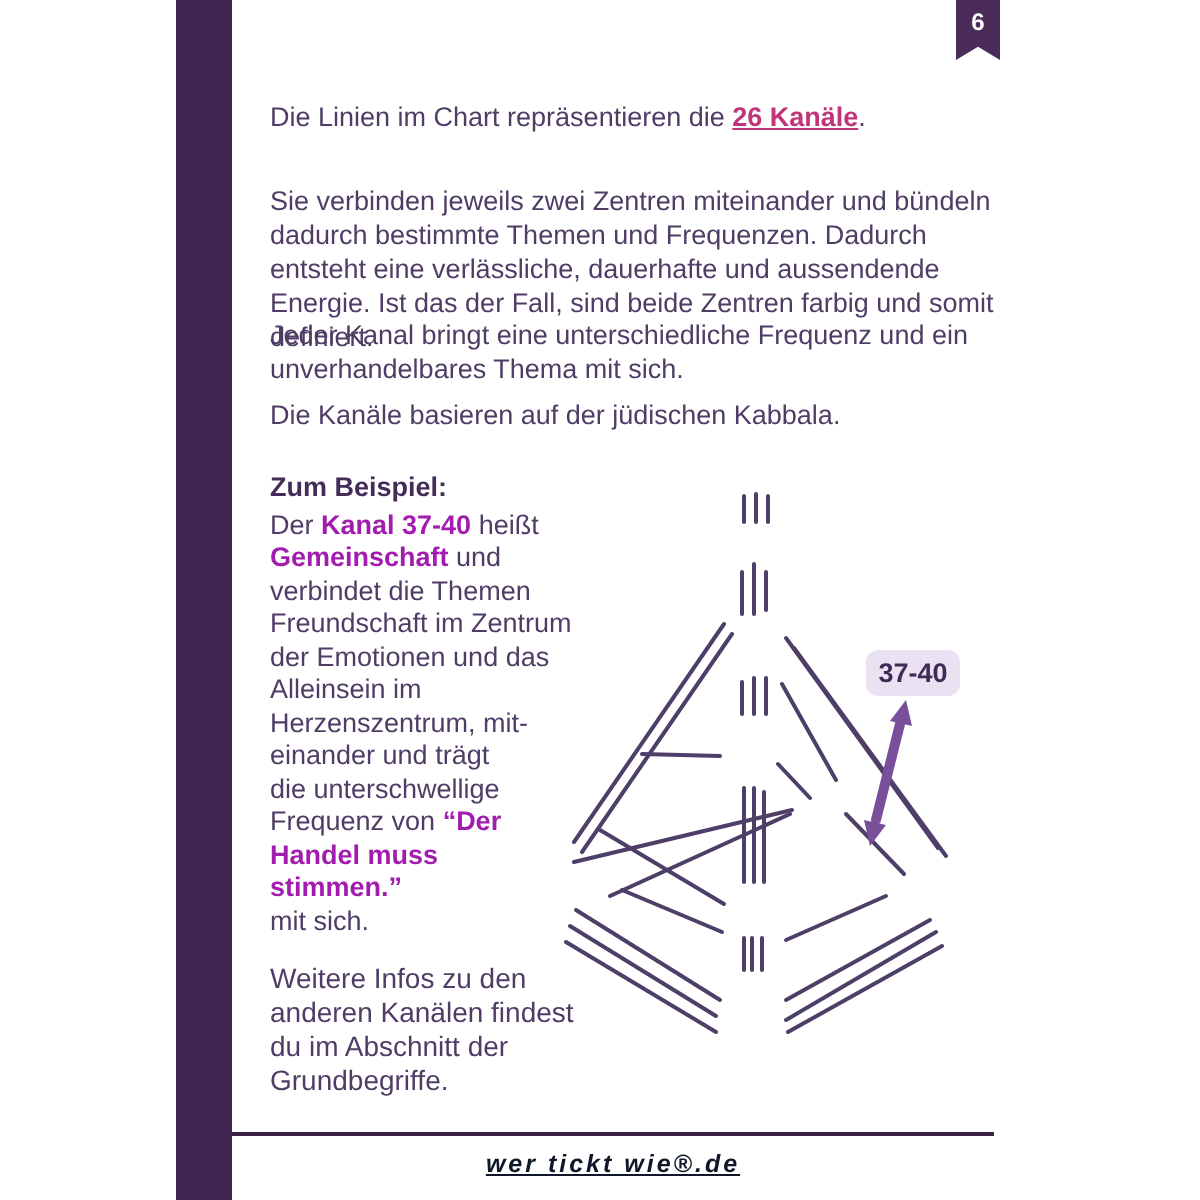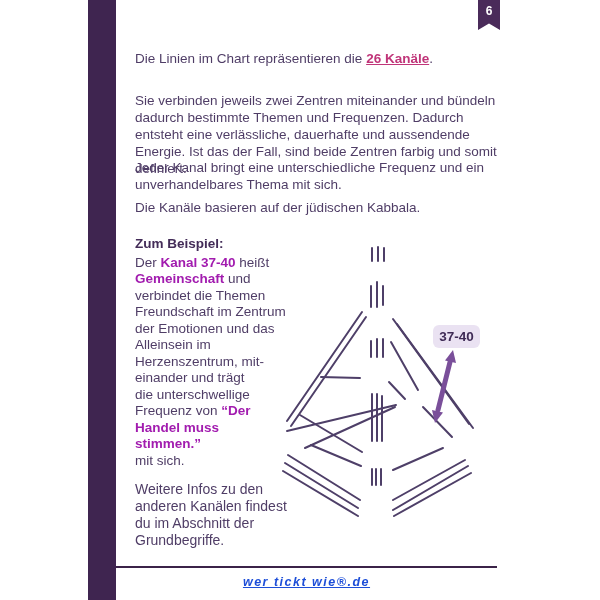--- a/index.html
+++ b/index.html
@@ -33,21 +33,21 @@
     font-size:13.5px; line-height:16.5px; white-space:pre-line;
   }
   .example-col b { color:#a21caf; }
   .more-info { position:absolute; left:135px; top:467px; width:210px;
     font-size:14px; line-height:17px; white-space:pre-line; }
   .diagram { position:absolute; left:278px; top:228px; width:300px; height:320px; }
   .footer-line { position:absolute; left:116px; top:566px; width:381px; height:2px; background:#3b2348; }
   .footer-text {
     position:absolute; left:116px; top:575px; width:381px; text-align:center;
     font-size:12.5px; font-weight:bold; font-style:italic; letter-spacing:1.5px;
-    color:#1d4ed8;
+    color:#0f172a;
   }
   .footer-text span { text-decoration:underline; cursor:pointer; }
   svg .ch { stroke:#4e3f68; stroke-width:2; stroke-linecap:round; fill:none; }
   svg .arrow-shaft { stroke:#7a4f9a; stroke-width:5; stroke-linecap:round; fill:none; }
   svg .arrow-head { fill:#7a4f9a; }
   svg .lbl-box { fill:#eae2f2; }
   svg .lbl-text { fill:#3f2b56; font-family:"Liberation Sans",sans-serif; font-size:13.5px; font-weight:bold; }
 </style>
 </head>
 <body>

